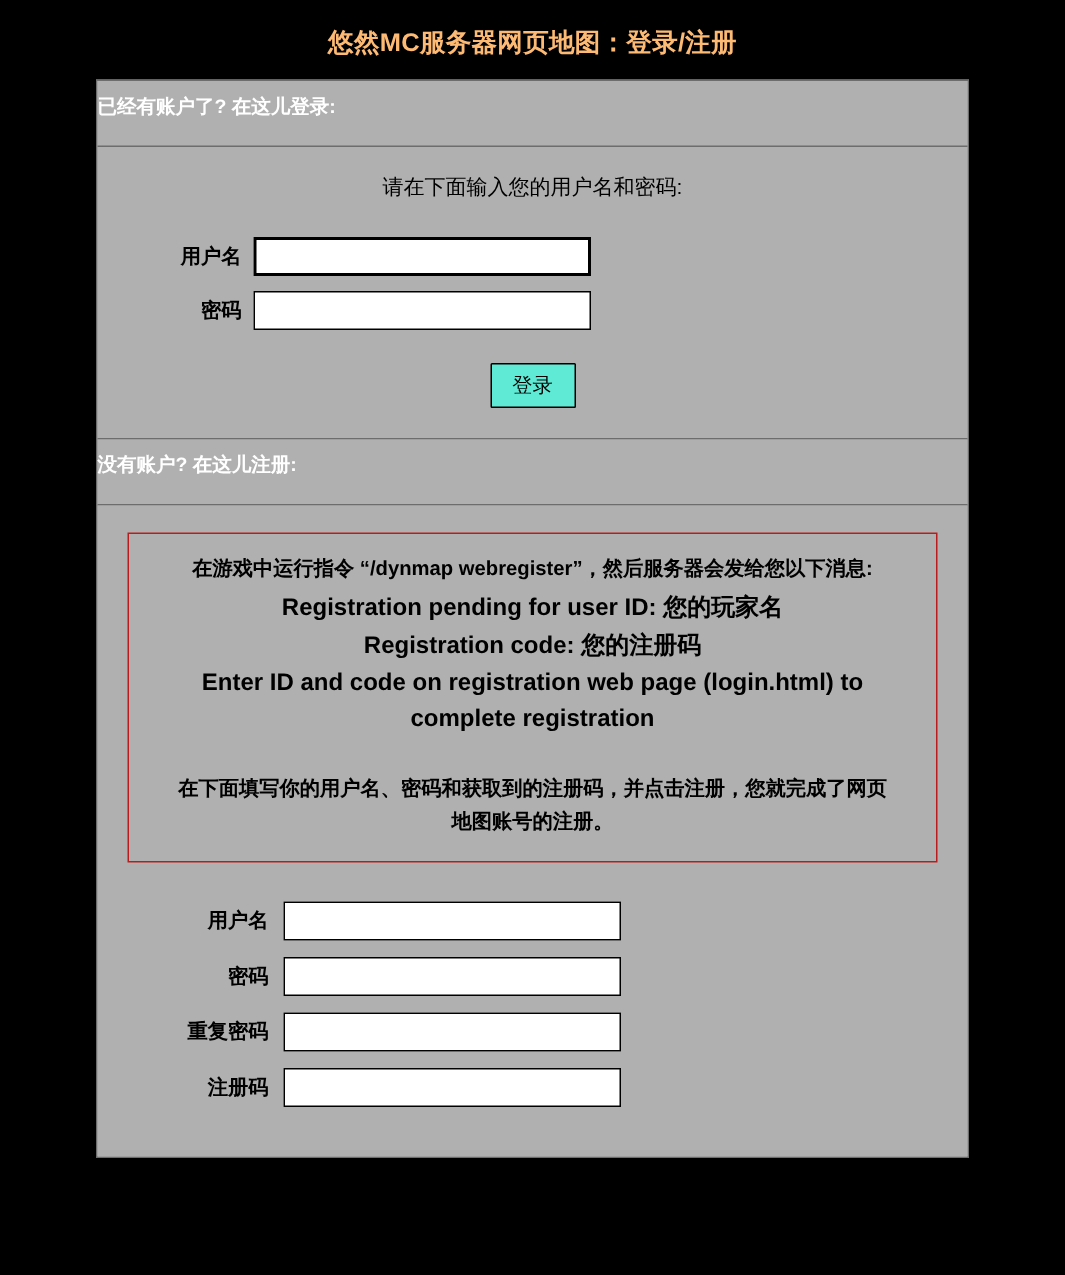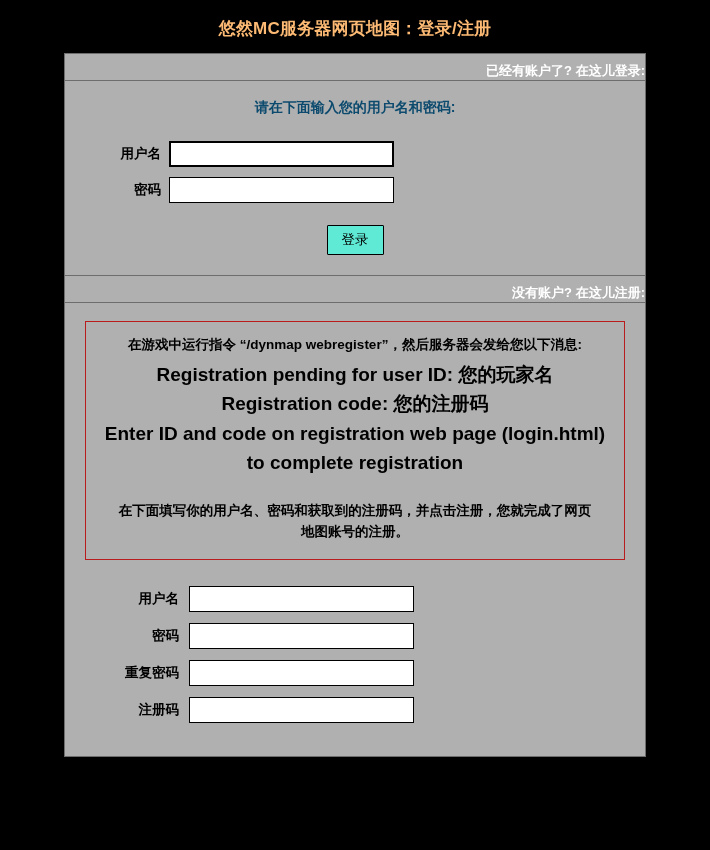--- a/index.html
+++ b/index.html
@@ -24,38 +24,38 @@
   }
   .outer-panel {
     margin: 0 auto;
     width: 580px;
     border: 1px solid #6d6d6d;
     background: #b0b0b0;
     padding: 0;
     box-sizing: content-box;
   }
   .section-header {
-    text-align: right;
+    text-align: left;
     font-size: 13px;
     font-weight: bold;
     color: #ffffff;
-    padding: 8px 0 0 0;
+    padding: 8px 0 17px 0;
     background: #b0b0b0;
     border-bottom: 1px solid #6d6d6d;
   }
   .login-body {
     padding: 18px 0 20px 0;
     background: #b0b0b0;
     border-bottom: 1px solid #6d6d6d;
   }
   .login-prompt {
     text-align: center;
     font-size: 14px;
-    font-weight: bold;
-    color: #0c4a6e;
+    font-weight: normal;
+    color: #000000;
     margin-bottom: 24px;
   }
   .field-row {
     display: flex;
     align-items: center;
     margin-bottom: 10px;
     padding-left: 4px;
   }
   .field-label {
     width: 100px;
@@ -104,21 +104,21 @@
     background: #b0b0b0;
     padding: 14px 14px 16px 14px;
   }
   .info-line1 {
     font-size: 13.5px;
     font-weight: bold;
     text-align: center;
     margin-bottom: 6px;
   }
   .info-center {
-    font-size: 19px;
+    font-size: 16px;
     font-weight: bold;
     text-align: center;
     line-height: 1.55;
   }
   .info-paragraph {
     font-size: 13.5px;
     font-weight: bold;
     text-align: center;
     line-height: 1.6;
     margin: 22px 16px 0 16px;

